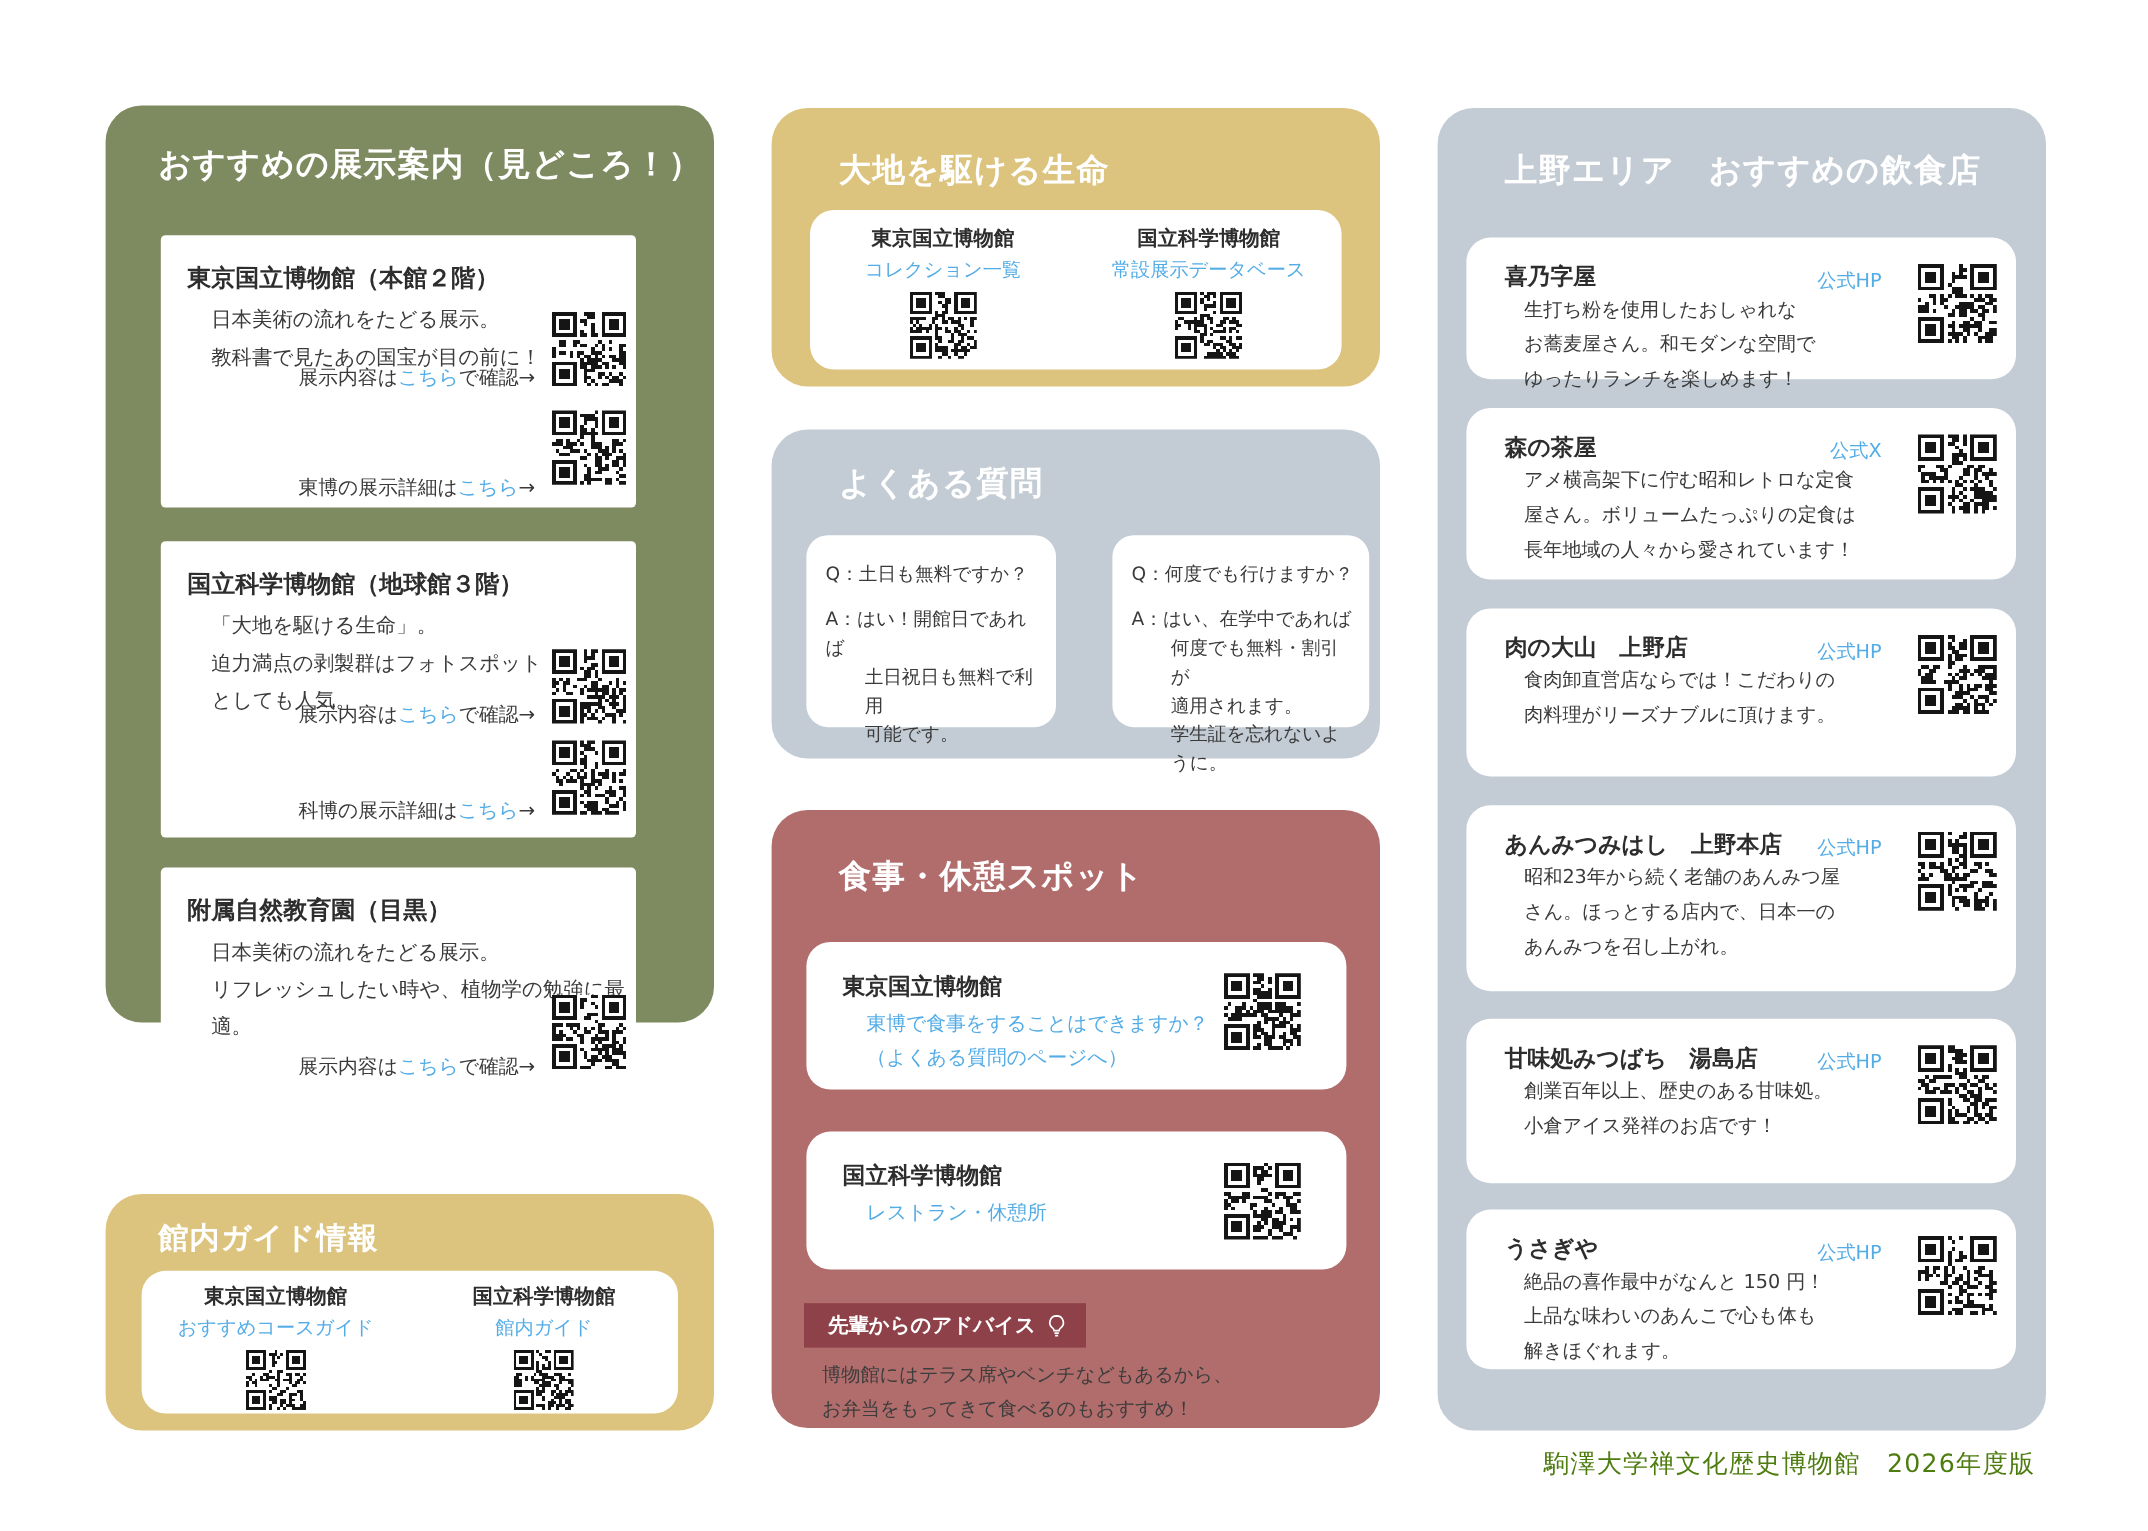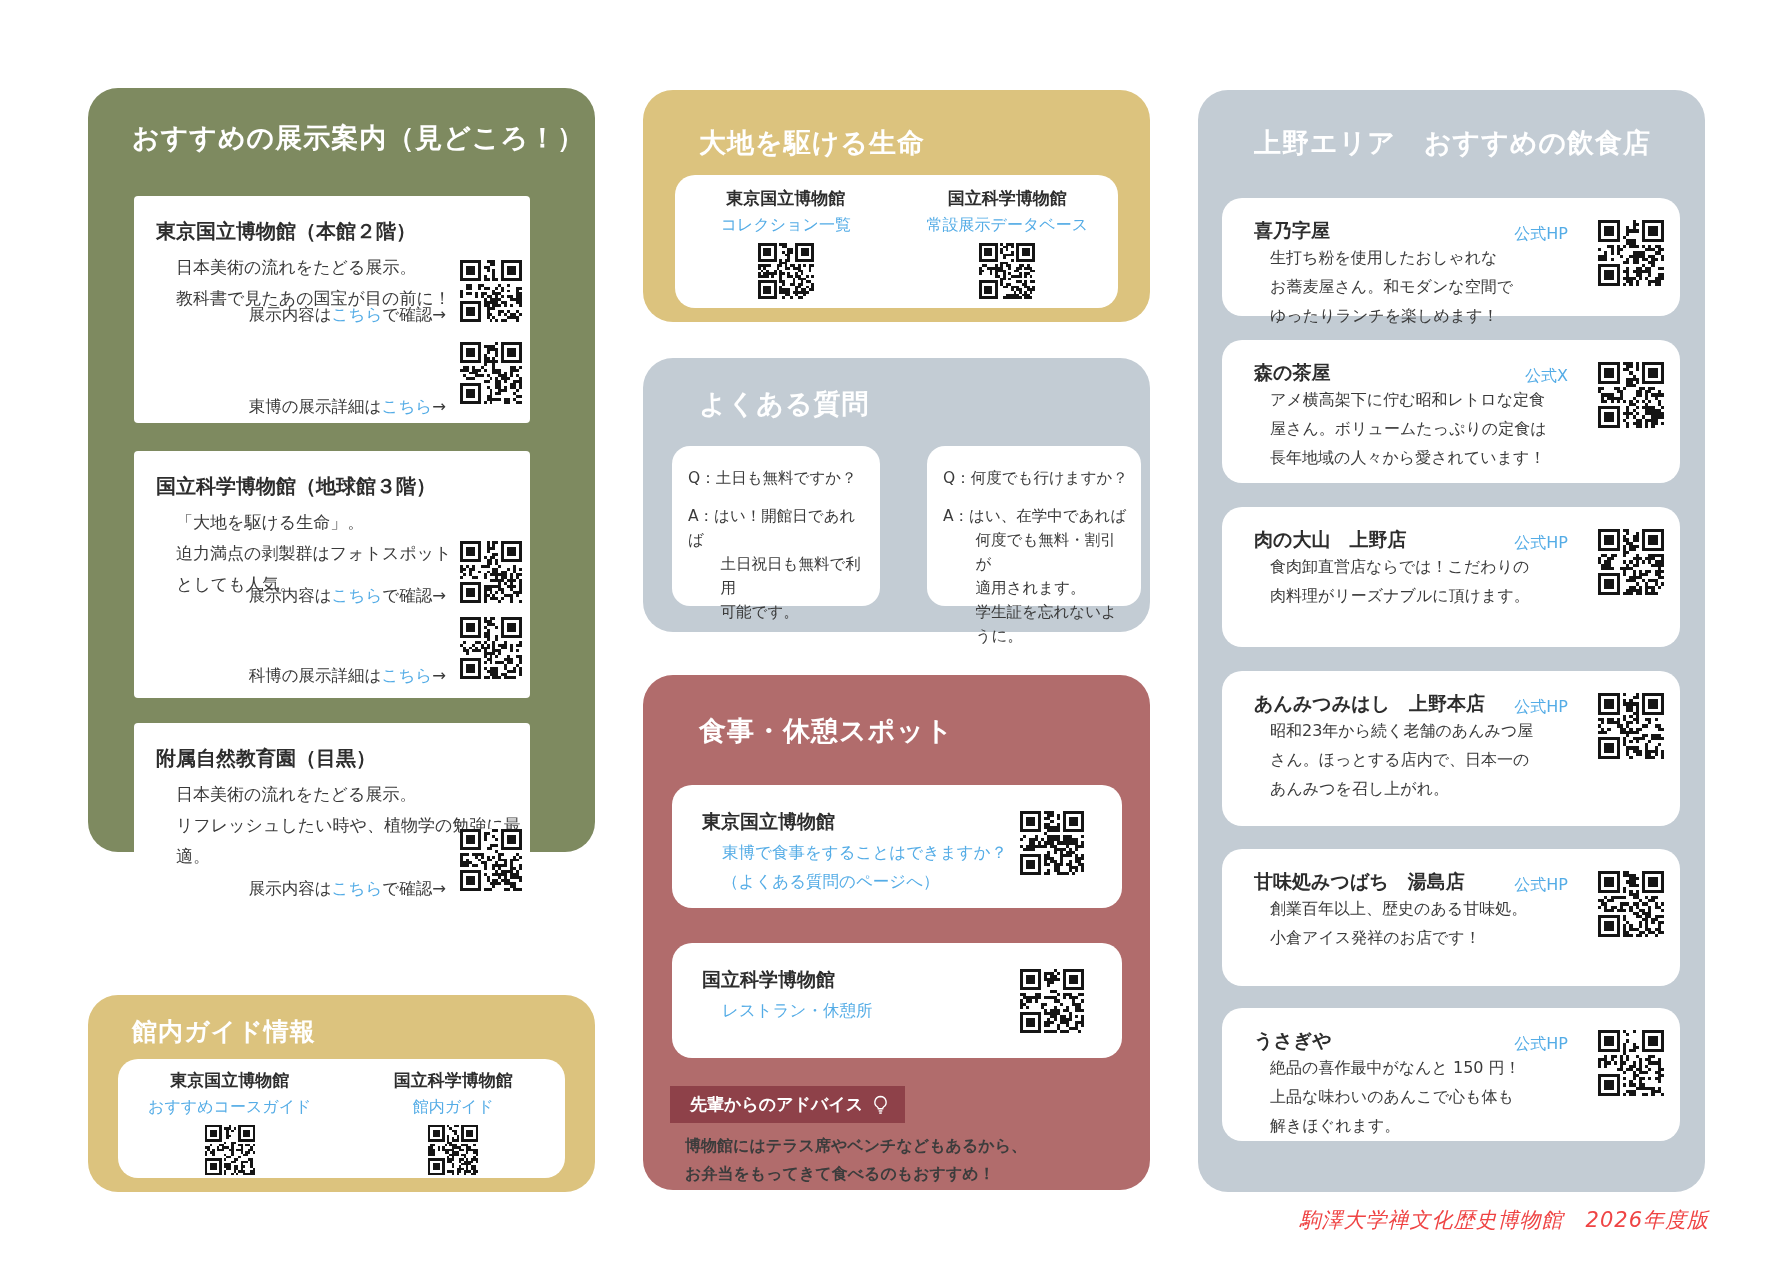--- a/index.html
+++ b/index.html
@@ -56,33 +56,33 @@
   #meal .panel-title { margin-left:56px; }
   .meal-card { position:relative; width:450px; margin-left:29px; background:#fff; border-radius:20px; }
   .meal-card.m1 { height:123px; margin-top:38px; }
   .meal-card.m2 { height:115px; margin-top:35px; }
   .meal-name { position:absolute; top:24px; left:30px; font-size:19px; font-weight:bold; color:#2d2d2d; }
   .meal-link { position:absolute; top:54px; left:50px; font-size:16.5px; line-height:1.75; color:var(--link,#54ACE6); cursor:pointer; }
   .meal-card .qr { width:64px; height:64px; top:26px; right:38px; }
   .advice-badge { display:inline-flex; align-items:center; gap:9px; margin:28px 0 0 27px;
     background:var(--badge,#8E4149); color:#fff; font-weight:bold; font-size:17px; padding:7px 16px 7px 20px; }
   .advice-badge svg { display:block; }
-  .advice-text { margin:9px 0 0 42px; font-size:16px; font-weight:bold; line-height:1.7; color:#3c3c3c; }
+  .advice-text { margin:9px 0 0 42px; font-size:16px; font-weight:normal; line-height:1.7; color:#3c3c3c; }
 
   
   #food { left:1198px; top:90px; width:507px; height:1102px; background:var(--bluegray,#C3CCD4); padding-top:37px; }
   #food .panel-title { margin-left:56px; }
   .rest-card { position:relative; width:458px; margin-left:24px; background:#fff; border-radius:20px; }
   .rest-name { position:absolute; top:20px; left:32px; font-size:19px; font-weight:bold; color:#2d2d2d; }
   .rest-body { position:absolute; top:46px; left:48px; font-size:16px; line-height:1.8; color:#3a3a3a; }
   .rest-link { position:absolute; top:26px; right:112px; font-size:16px; color:var(--link,#54ACE6); cursor:pointer; }
   .rest-card .qr { width:66px; height:66px; top:22px; right:16px; }
 
   
-  #footer { position:absolute; top:1206px; right:81px; font-size:21px; color:#ef4444; letter-spacing:1px;font-style:italic; }
+  #footer { position:absolute; top:1206px; right:94px; font-size:21px; color:#4d7c0f; letter-spacing:1px; }
 </style>
 </head>
 <body>
 
 <div id="exhibits" class="panel">
   <div class="panel-title">おすすめの展示案内（見どころ！）</div>
 
   <div class="ex-card" style="height:227px; margin-top:42px;">
     <div class="ex-head">東京国立博物館（本館２階）</div>
     <div class="ex-body prelines">日本美術の流れをたどる展示。

